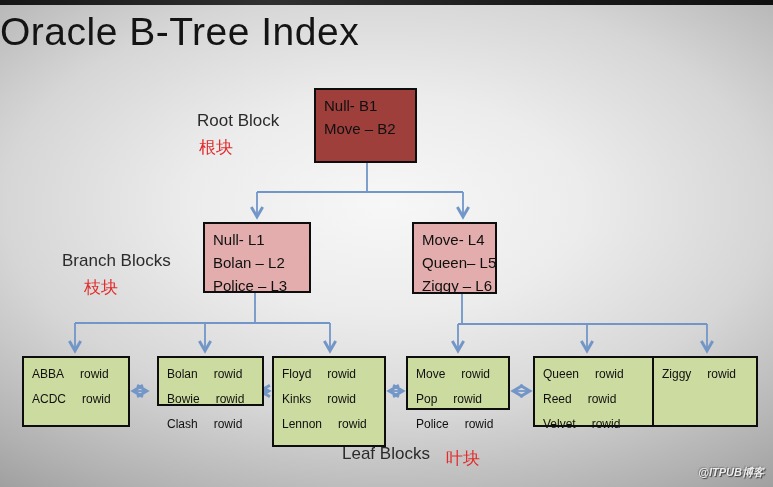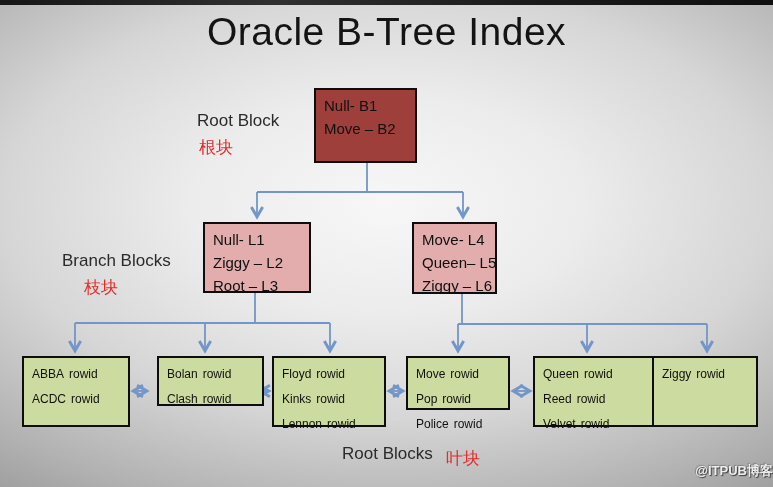--- a/index.html
+++ b/index.html
@@ -5,35 +5,35 @@
   html,body{margin:0;padding:0;}
   .stage{
     position:relative;width:773px;height:487px;overflow:hidden;
     font-family:"Liberation Sans", sans-serif;
     background:radial-gradient(ellipse 90% 80% at 50% 42%,
       #f7f7f7 0%, #ececec 28%, #d6d6d6 55%, #b2b2b2 80%, #929292 100%);
   }
   .topbar{position:absolute;left:0;top:0;width:773px;height:5px;
     background:linear-gradient(90deg,#161616,#303030 35%,#1a1a1a 70%,#101010);}
   .title{position:absolute;left:0;top:10px;width:100%;margin:0;
-    text-align:center;font-size:39px;font-weight:400;color:#141414;letter-spacing:.5px;}
+    text-align:left;font-size:39px;font-weight:400;color:#141414;letter-spacing:.5px;}
   .lbl{position:absolute;font-size:17px;color:#2b2b2b;white-space:nowrap;}
   .lbl.zh{color:#e22b2b;}
   .box{position:absolute;box-sizing:border-box;border:2.5px solid #0d0d0d;
     color:#101010;padding:4px 3px 12px 8px;}
   .box .bl{font-size:15px;line-height:23px;white-space:nowrap;}
   .root{background:#9e3f3c;}
   .branch{background:#e3adad;}
   .leaf{background:#ccdb9f;padding-top:3px;}
   .leaf .bl .nm{font-size:12px;}
-  .leaf .bl .rw{font-size:12px;margin-left:5px;}
+  .leaf .bl .rw{font-size:12px;margin-left:16px;}
   .connectors{position:absolute;left:0;top:0;}
   .connectors path,.connectors line{stroke:#7296c8;stroke-width:1.8;fill:none;}
-  .watermark{position:absolute;right:0;bottom:7px;font-size:13px;font-weight:bold;
-    color:#ededed;text-shadow:1px 1px 1px rgba(0,0,0,.65), -1px -1px 1px rgba(0,0,0,.25);}
+  .watermark{position:absolute;right:9px;bottom:7px;font-size:11px;font-weight:bold;
+    color:#ededed;text-shadow:1px 1px 1px rgba(0,0,0,.65), -1px -1px 1px rgba(0,0,0,.25);font-style:italic;}
 </style>
 </head>
 <body>
 
 <div class="stage">
   <div class="topbar"></div>
 
   <h1 class="title">Oracle B-Tree Index</h1>
 
   <svg class="connectors" width="773" height="487">
@@ -61,48 +61,49 @@
     <line x1="261" y1="391" x2="268" y2="391" marker-start="url(#ah)" marker-end="url(#ah)"></line>
     <line x1="390" y1="391" x2="402" y2="391" marker-start="url(#ah)" marker-end="url(#ah)"></line>
     <line x1="514" y1="391" x2="529" y2="391" marker-start="url(#ah)" marker-end="url(#ah)"></line>
     <line x1="643" y1="391" x2="648" y2="391" marker-start="url(#ah)" marker-end="url(#ah)"></line>
   </svg>
 
   <div class="lbl en" style="left:197px;top:111px">Root Block</div>
   <div class="lbl zh" style="left:199px;top:136px">根块</div>
   <div class="lbl en" style="left:62px;top:251px">Branch Blocks</div>
   <div class="lbl zh" style="left:84px;top:276px">枝块</div>
-  <div class="lbl en" style="left:342px;top:444px">Root Blocks</div>
+  <div class="lbl en" style="left:342px;top:444px">Leaf Blocks</div>
   <div class="lbl zh" style="left:446px;top:447px">叶块</div>
 
   <div class="box root" style="left:314px;top:88px;width:103px;height:75px">
     <div class="bl">Null- B1</div>
     <div class="bl">Move – B2</div>
   </div>
 
   <div class="box branch" style="left:203px;top:222px;width:108px;height:71px">
     <div class="bl">Null- L1</div>
-    <div class="bl">Ziggy – L2</div>
-    <div class="bl">Root – L3</div>
+    <div class="bl">Bolan – L2</div>
+    <div class="bl">Police – L3</div>
   </div>
   <div class="box branch" style="left:412px;top:222px;width:85px;height:72px">
     <div class="bl">Move- L4</div>
     <div class="bl">Queen– L5</div>
     <div class="bl">Ziggy – L6</div>
   </div>
 
   <div class="box leaf" style="left:22px;top:356px;width:108px;height:71px">
     <div class="bl"><span class="nm">ABBA</span><span class="rw">rowid</span></div>
     <div class="bl"><span class="nm">ACDC</span><span class="rw">rowid</span></div>
   </div>
   <div class="box leaf" style="left:157px;top:356px;width:107px;height:50px">
     <div class="bl"><span class="nm">Bolan</span><span class="rw">rowid</span></div>
+    <div class="bl"><span class="nm">Bowie</span><span class="rw">rowid</span></div>
     <div class="bl"><span class="nm">Clash</span><span class="rw">rowid</span></div>
   </div>
-  <div class="box leaf" style="left:272px;top:356px;width:114px;height:71px">
+  <div class="box leaf" style="left:272px;top:356px;width:114px;height:91px">
     <div class="bl"><span class="nm">Floyd</span><span class="rw">rowid</span></div>
     <div class="bl"><span class="nm">Kinks</span><span class="rw">rowid</span></div>
     <div class="bl"><span class="nm">Lennon</span><span class="rw">rowid</span></div>
   </div>
   <div class="box leaf" style="left:406px;top:356px;width:104px;height:54px">
     <div class="bl"><span class="nm">Move</span><span class="rw">rowid</span></div>
     <div class="bl"><span class="nm">Pop</span><span class="rw">rowid</span></div>
     <div class="bl"><span class="nm">Police</span><span class="rw">rowid</span></div>
   </div>
   <div class="box leaf" style="left:533px;top:356px;width:122px;height:71px">

